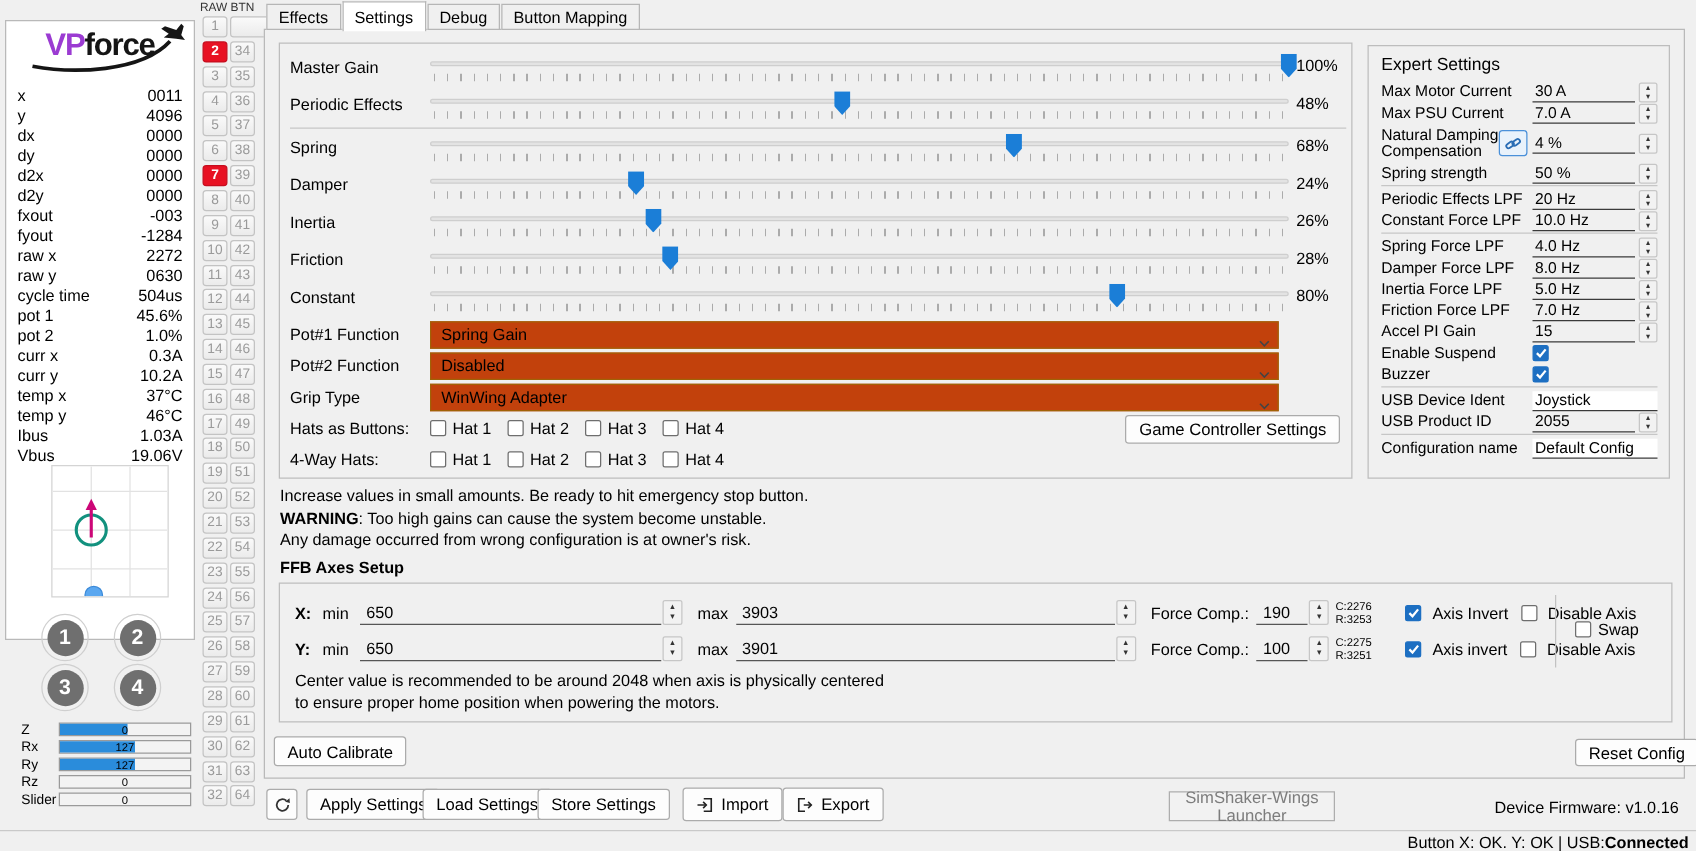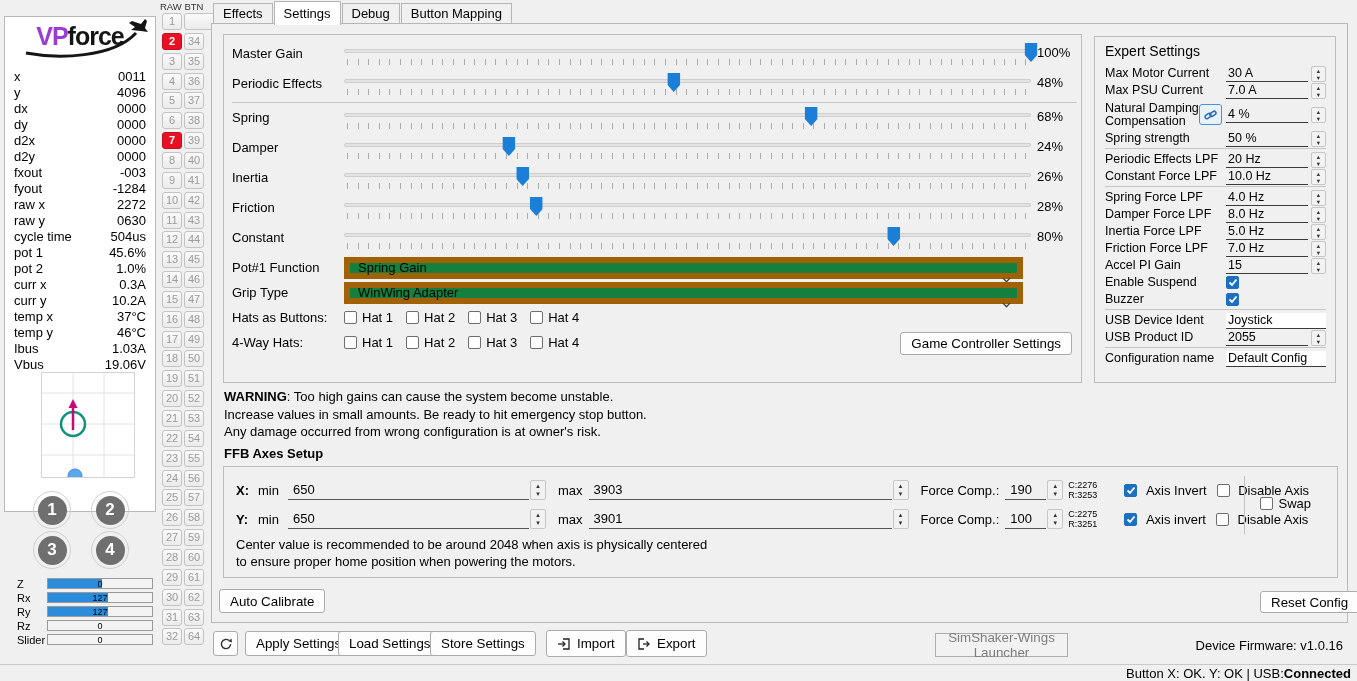--- a/index.html
+++ b/index.html
@@ -44,21 +44,21 @@
   .groove { position:absolute; left:0; right:0; top:6px; height:4px; background:#e3e3e3; border:1px solid #cecece; border-radius:2px; }
   .ticks { position:absolute; left:3px; right:3px; top:16px; height:6px;
            background:repeating-linear-gradient(to right,#ababab 0 1px,transparent 1px 10.6px); }
   .handle { position:absolute; top:0; width:13px; height:19px; background:#1b7ed7; transform:translateX(-50%);
             clip-path:polygon(0 0,100% 0,100% 62%,50% 100%,0 62%); }
   .sval { width:46px; padding:4px 0 0 6px; }
   hr.sep { border:none; border-top:1px solid #c6c6c6; margin:1px 0 2px 0; }
   
   .prow { display:flex; align-items:center; height:25px; padding-right:54px; }
   .plabel { width:112px; }
-  .combo { flex:1; height:22px; background:#15803d; border:6px solid #a16207; display:flex; align-items:center; padding:0 8px; position:relative; }
+  .combo { flex:1; height:22px; background:#c2410c; border:1px solid #a16207; display:flex; align-items:center; padding:0 8px; position:relative; }
   .combo-arrow { position:absolute; right:6px; top:8px; }
   .hrow { display:flex; align-items:center; height:25px; }
   .hlabel { width:112px; }
   .cbitem { display:flex; align-items:center; margin-right:13px; }
   .cb { width:13px; height:13px; border:1px solid #6e6e6e; border-radius:2px; background:#fff; margin-right:5px; flex:0 0 13px; display:flex; align-items:center; justify-content:center; }
   .cb.checked { background:#1d6fc2; border-color:#1d6fc2; }
   .btn { display:inline-flex; align-items:center; justify-content:center; background:#fdfdfd; border:1px solid #ababab; border-radius:3px; padding:0 10px; white-space:nowrap; }
   .gcs-btn { position:absolute; right:9px; top:297px; height:23px; }
   
   .gb-expert { left:882px; top:12px; width:242px; height:347px; padding:6px 9px 0 10px; }
@@ -402,20 +402,26 @@
         </div>
       </div>
     <div id="selects">
         <div class="prow">
           <span class="plabel">Pot#1 Function</span>
           <div class="combo">Spring Gain<span class="combo-arrow"><svg width="9" height="6" viewBox="0 0 9 6">
                 <polyline points="1,1 4.5,4.7 8,1" fill="none" stroke="#444" stroke-width="1.3"></polyline>
               </svg></span></div>
         </div>
         <div class="prow">
+          <span class="plabel">Pot#2 Function</span>
+          <div class="combo">Disabled<span class="combo-arrow"><svg width="9" height="6" viewBox="0 0 9 6">
+                <polyline points="1,1 4.5,4.7 8,1" fill="none" stroke="#444" stroke-width="1.3"></polyline>
+              </svg></span></div>
+        </div>
+        <div class="prow">
           <span class="plabel">Grip Type</span>
           <div class="combo">WinWing Adapter<span class="combo-arrow"><svg width="9" height="6" viewBox="0 0 9 6">
                 <polyline points="1,1 4.5,4.7 8,1" fill="none" stroke="#444" stroke-width="1.3"></polyline>
               </svg></span></div>
         </div>
       </div>
     <div id="hats">
         <div class="hrow">
           <span class="hlabel">Hats as Buttons:</span>
           <span class="cbitem">
@@ -622,22 +628,22 @@
         <div class="ex-row">
           <span class="ex-label">Configuration name</span>
           <span class="ex-field">
             <span class="ex-val ex-text">Default Config</span>
           </span>
         </div>
       </div>
   </div>
 
   <div class="warning">
+    <div>Increase values in small amounts. Be ready to hit emergency stop button.</div>
     <div><b>WARNING</b><span>: Too high gains can cause the system become unstable.</span></div>
-    <div>Increase values in small amounts. Be ready to hit emergency stop button.</div>
     <div>Any damage occurred from wrong configuration is at owner's risk.</div>
   </div>
 
   <div class="ffb-title">FFB Axes Setup</div>
 
   <div class="groupbox gb-ffb">
     <div id="axes">
         <div class="axrow">
           <span class="ax-name">X:</span>
           <span class="ax-minlbl">min</span>

